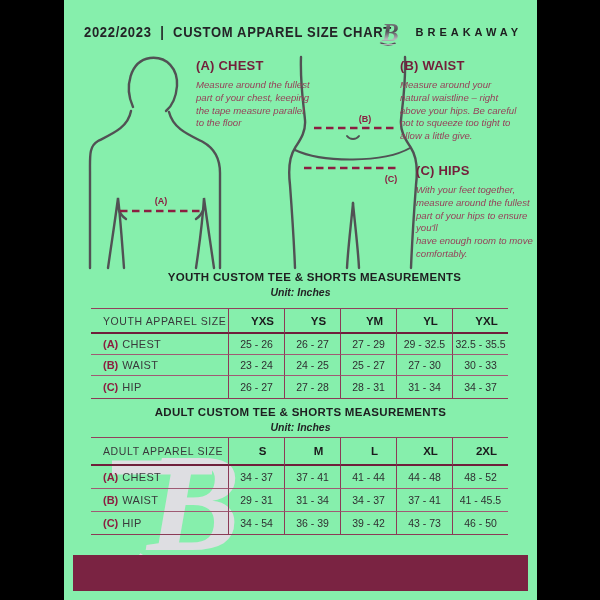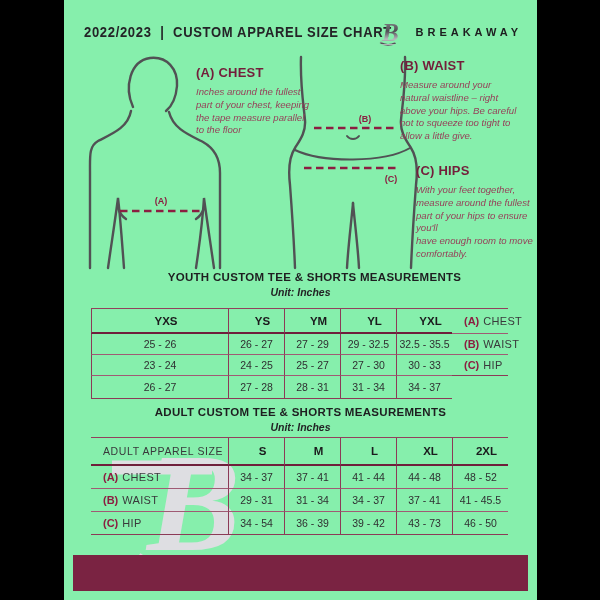--- a/index.html
+++ b/index.html
@@ -14,21 +14,21 @@
              transform:scaleX(.84);transform-origin:left center;}
   .brand{position:absolute;right:15px;top:17px;display:flex;align-items:center;gap:7px;}
   .brand-name{font-size:11px;font-weight:700;letter-spacing:4px;color:#1d1d1f;}
 
   
   .diagram-svg{position:absolute;left:0;top:50px;width:473px;height:220px;}
   .guide-block{position:absolute;z-index:2;}
   .guide-h{font-size:13px;font-weight:700;color:#731f3b;letter-spacing:.2px;}
   .guide-p{margin-top:6px;font-size:9.6px;font-style:italic;color:#964059;
            line-height:1.33;white-space:pre-line;}
-  .gb-chest{left:132px;top:58px;width:114px;margin-top:7px;}
+  .gb-chest{left:132px;top:58px;width:114px;}
   .gb-waist{left:336px;top:58px;width:118px;}
   .gb-hips{left:352px;top:163px;width:121px;}
 
   
   .sec-title{position:absolute;left:0;width:473px;text-align:center;font-size:11.5px;
              font-weight:700;color:#1e1e20;letter-spacing:.3px;z-index:2;}
   .sec-unit{position:absolute;left:0;width:473px;text-align:center;font-size:10.5px;
             font-weight:600;font-style:italic;color:#232325;z-index:2;}
   .yt-title{top:271px;padding-left:28px;} .yt-unit{top:286px;}
   .ad-title{top:406px;} .ad-unit{top:421px;}
@@ -109,41 +109,42 @@
       </g>
       <g font-family="Liberation Sans, sans-serif" font-size="9" font-weight="bold" fill="#8b1e41" text-anchor="middle">
         <text x="97" y="154">(A)</text>
         <text x="301" y="72">(B)</text>
         <text x="327" y="132">(C)</text>
       </g>
     </svg>
 
     <div class="guide-block gb-chest">
       <div class="guide-h">(A) CHEST</div>
-      <div class="guide-p">Inches around the fullest part of your chest, keeping the tape measure parallel to the floor</div>
+      <div class="guide-p">Measure around the fullest part of your chest, keeping the tape measure parallel to the floor</div>
     </div>
     <div class="guide-block gb-waist">
       <div class="guide-h">(B) WAIST</div>
       <div class="guide-p">Measure around your natural waistline – right above your hips. Be careful not to squeeze too tight to allow a little give.</div>
     </div>
     <div class="guide-block gb-hips">
       <div class="guide-h">(C) HIPS</div>
       <div class="guide-p">With your feet together, measure around the fullest part of your hips to ensure you'll
 have enough room to move comfortably.</div>
     </div>
 
     <svg class="watermark" width="250" height="160" viewBox="0 0 40 32">
       <path d="M3 9.5 L 23 9.5" stroke="#dedee2" stroke-width="2.8" fill="none"></path>
       <text x="10" y="26" font-family="Liberation Serif, serif" font-style="italic" font-weight="bold" font-size="28" fill="#dedee2">B</text>
       <path d="M8 27.5 C 13 31.5, 20 31.5, 25 28" stroke="#dedee2" stroke-width="2.2" fill="none"></path>
     </svg>
 
     <div class="sec-title yt-title">YOUTH CUSTOM TEE &amp; SHORTS MEASUREMENTS</div>
     <div class="sec-unit yt-unit">Unit: Inches</div>
     <div class="table yt-table">
+      <div class="cell hlabel">YOUTH APPAREL SIZE</div>
       <div class="cell hcell vline">YXS</div>
       <div class="cell hcell vline">YS</div>
       <div class="cell hcell vline">YM</div>
       <div class="cell hcell vline">YL</div>
       <div class="cell hcell vline">YXL</div>
 
       <div class="cell rlabel">
           <span class="pfx">(A)</span>
           <span class="rname">CHEST</span>
         </div>

